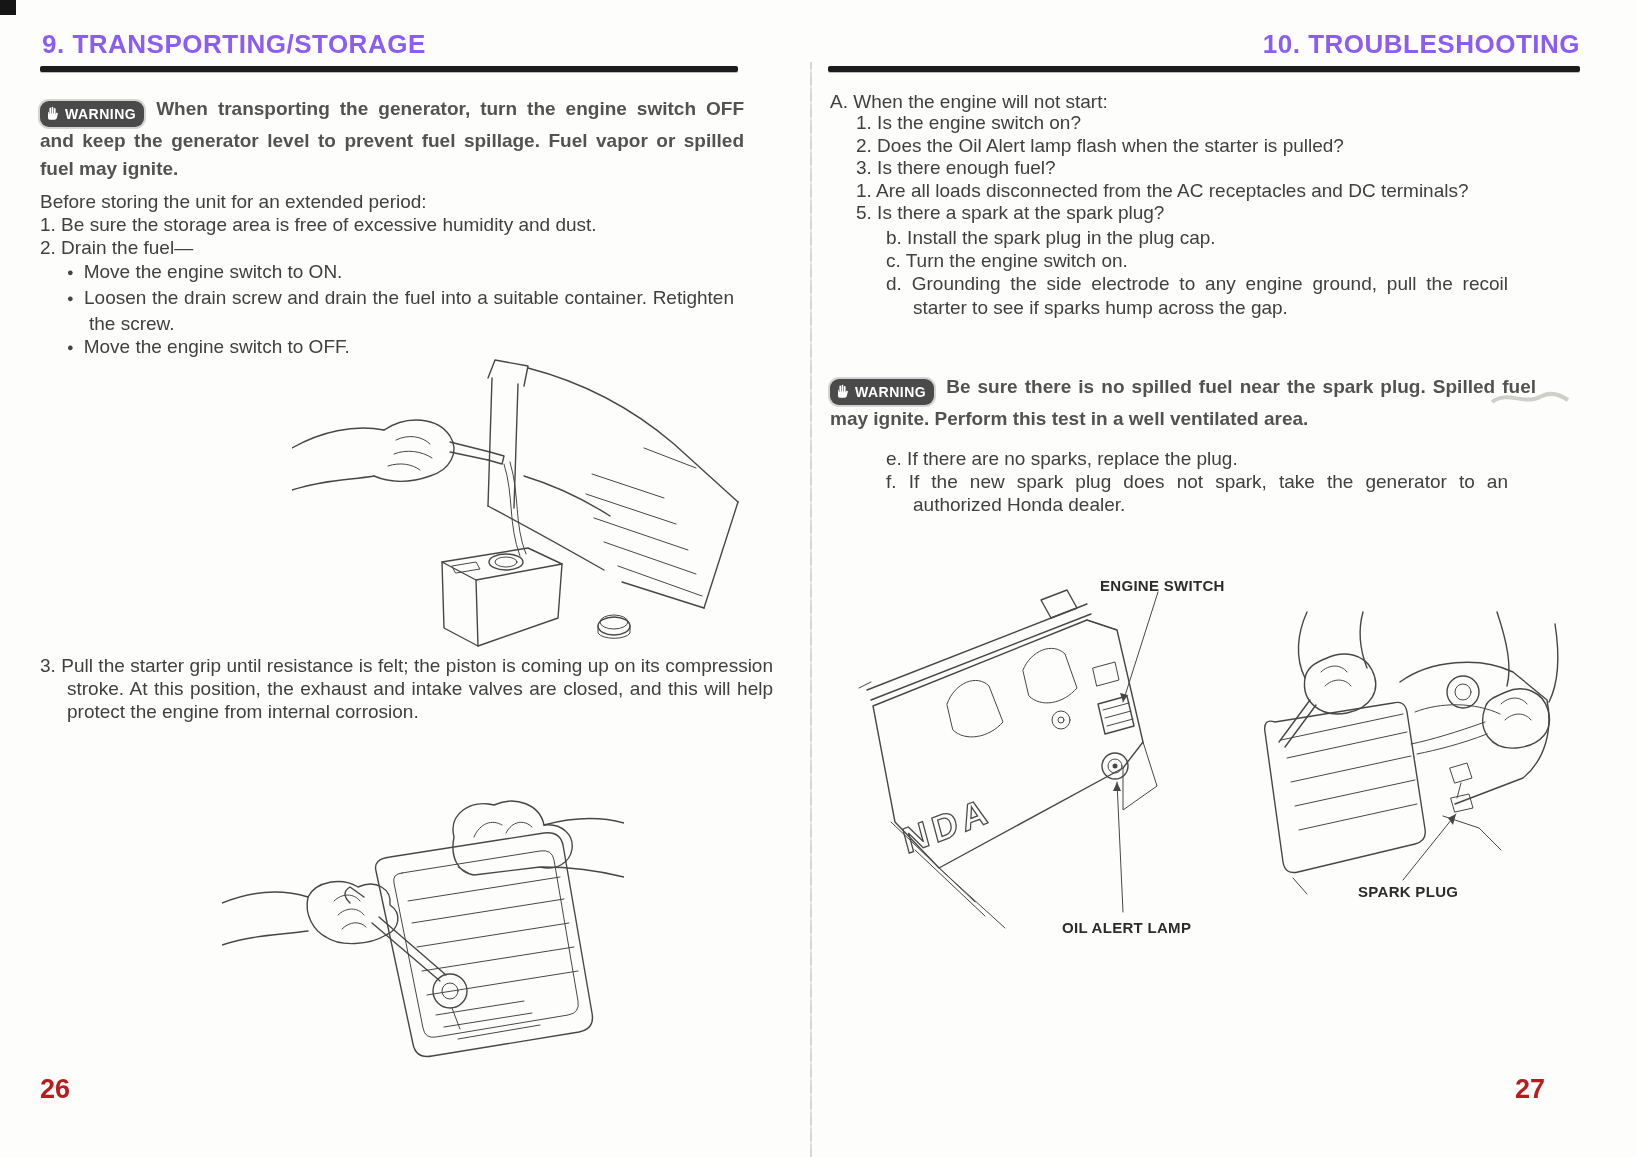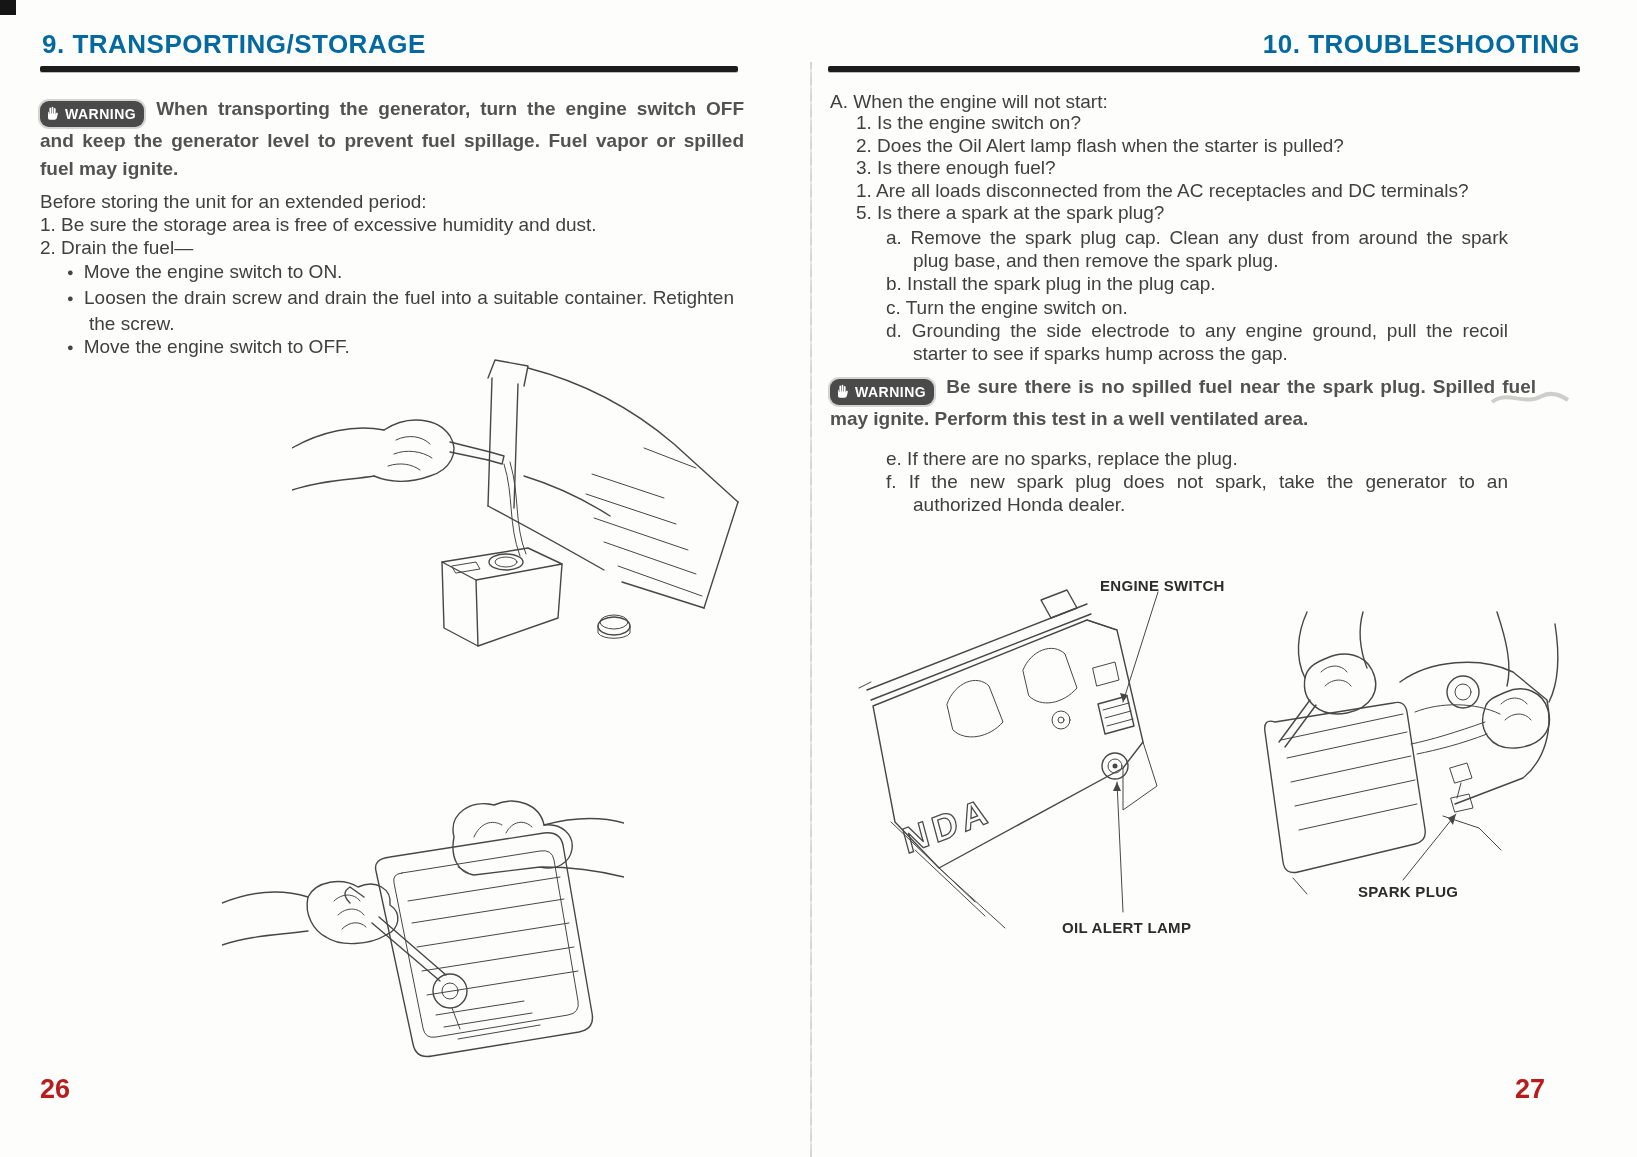--- a/index.html
+++ b/index.html
@@ -3,21 +3,21 @@
 <meta charset="utf-8">
 <style>
   html,body{margin:0;padding:0;background:#e8e8e6;}
   #canvas{
     position:relative;width:1637px;height:1157px;overflow:hidden;
     background:#fdfdfb;
     font-family:"Liberation Sans",sans-serif;color:#383838;
   }
   .abs{position:absolute;}
   
-  .sec-title{font-size:26px;font-weight:bold;color:#0369a1;letter-spacing:.5px;white-space:nowrap;}
+  .sec-title{font-size:26px;font-weight:bold;color:#8b5cf6;letter-spacing:.5px;white-space:nowrap;}
   .rule{height:6px;background:#1c1c1c;border-radius:2px;box-shadow:0 1px 0 rgba(0,0,0,.25);}
   
   .body{font-size:19px;line-height:23.2px;color:#404040;text-align:justify;}
   .line{white-space:nowrap;}
   .hang{padding-left:27px;text-indent:-27px;}
   .bullet{padding-left:49px;text-indent:-22px;}
   .bullet::before{content:"●";font-size:11px;margin-right:10px;position:relative;top:-2px;color:#454545;}
   
   .warn{font-size:19px;line-height:28px;font-weight:bold;color:#525252;text-align:justify;}
   .badge{
@@ -113,20 +113,21 @@
     <ellipse cx="214" cy="206" rx="11" ry="5" class="thin"></ellipse>
     <path d="M150 206 L152 272 L186 290 L184 224"></path>
     <path d="M270 208 L266 262 L186 290"></path>
     <path d="M160 210 L184 206 L188 213 L164 217 Z" class="thin"></path>
 
     <ellipse cx="322" cy="270" rx="16" ry="9"></ellipse>
     <ellipse cx="322" cy="266" rx="14" ry="7" class="thin"></ellipse>
     <path d="M306 270 L306 277 C310 284 334 284 338 277 L338 270" class="thin"></path>
   </svg>
 
+  <div class="abs body hang" style="left:40px;top:654px;width:706px;">3. Pull the starter grip until resistance is felt; the piston is coming up on its compression stroke. At this position, the exhaust and intake valves are closed, and this will help protect the engine from internal corrosion.</div>
 
   <svg class="abs art" style="left:222px;top:775px;" width="402" height="292" viewBox="0 0 402 292">
 
     <path d="M168 82 L322 58 Q338 56 341 70 L370 238 Q373 254 357 257 L210 281 Q194 284 191 269 L154 96 Q151 84 168 82 Z"></path>
     <path d="M180 98 L318 76 Q330 74 332 85 L356 226 Q358 238 346 240 L214 262 Q203 264 201 253 L172 108 Q170 99 180 98 Z" class="thin"></path>
     <path d="M186 126 L338 102" class="thin"></path>
     <path d="M190 148 L342 124" class="thin"></path>
     <path d="M195 172 L347 148" class="thin"></path>
     <path d="M200 196 L352 172" class="thin"></path>
     <path d="M205 220 L356 196" class="thin"></path>
@@ -167,21 +168,20 @@
 
   <div class="abs body" style="left:856px;top:112px;width:680px;line-height:22.6px;">
     <div class="line">1. Is the engine switch on?</div>
     <div class="line">2. Does the Oil Alert lamp flash when the starter is pulled?</div>
     <div class="line">3. Is there enough fuel?</div>
     <div class="line">1. Are all loads disconnected from the AC receptacles and DC terminals?</div>
     <div class="line">5. Is there a spark at the spark plug?</div>
   </div>
 
   <div class="abs body" style="left:886px;top:226px;width:622px;">
-    <div class="hang">a. Remove the spark plug cap. Clean any dust from around the spark plug base, and then remove the spark plug.</div>
     <div class="hang">b. Install the spark plug in the plug cap.</div>
     <div class="hang">c. Turn the engine switch on.</div>
     <div class="hang">d. Grounding the side electrode to any engine ground, pull the recoil starter to see if sparks hump across the gap.</div>
   </div>
 
   <div class="abs warn" style="left:830px;top:373px;width:706px;">
     <span class="badge">
         <span>
           <svg width="15" height="15" viewBox="0 0 16 16">
             <path fill="#ffffff" d="M3.2 7 L3.2 12.8 Q3.2 14.6 5 14.6 L10.2 14.6 Q12.1 14.6 12.6 12.8 L13.7 8.3 Q13.9 7.3 13 7.1 Q12.2 6.9 11.9 7.8 L11.3 9.3 L11.3 3.2 Q11.3 2.2 10.4 2.2 Q9.5 2.2 9.5 3.2 L9.5 7.9 L8.9 7.9 L8.9 1.8 Q8.9 .8 8 .8 Q7.1 .8 7.1 1.8 L7.1 7.9 L6.5 7.9 L6.5 2.6 Q6.5 1.6 5.6 1.6 Q4.7 1.6 4.7 2.6 L4.7 8.5 L4.1 8.5 L4.1 7 Q4.1 6 3.65 6 Q3.2 6 3.2 7 Z"></path>

